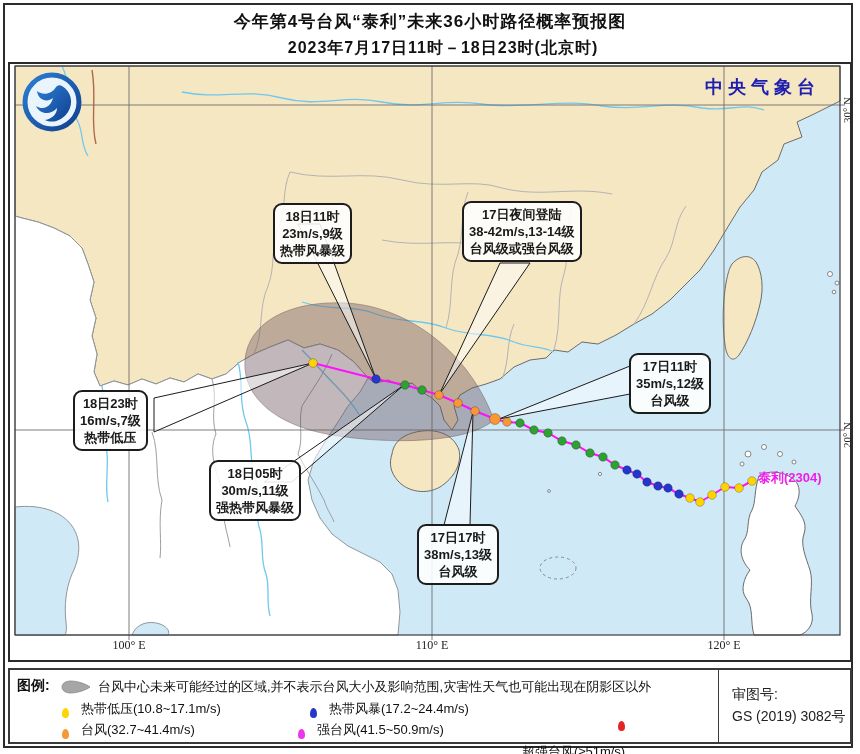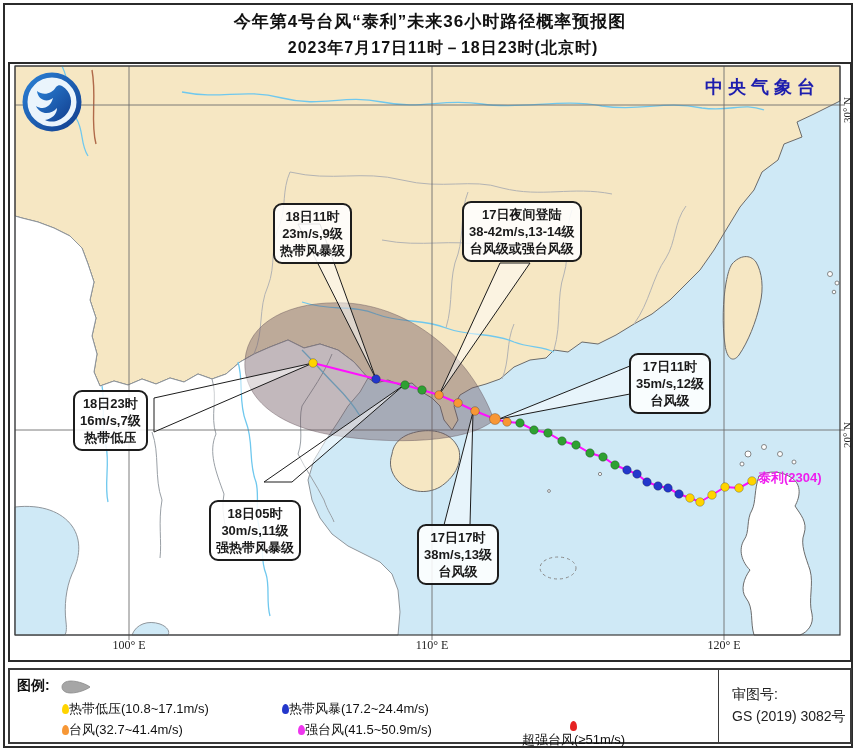--- a/index.html
+++ b/index.html
@@ -16,21 +16,21 @@
   .agency{position:absolute;right:30px;top:12px;text-align:right;color:#1d1dae;font-weight:bold;line-height:1.25;}
   .agency .a1{font-size:18px;letter-spacing:5px;}
   .agency .a2{font-size:17px;letter-spacing:1px;}
   .callout{position:absolute;background:rgba(255,255,255,0.88);border:2px solid #1c1c1c;border-radius:9px;
            padding:3px 5px;text-align:center;font-size:13px;font-weight:600;color:#1a1a1a;line-height:1.32;white-space:nowrap;z-index:5;}
   .storm-name{position:absolute;color:#ee1dee;font-weight:bold;font-size:13px;z-index:4;white-space:nowrap;}
   .legend{position:absolute;left:8px;top:668px;width:844px;height:76px;border:2px solid #3a3a3a;box-sizing:border-box;background:#fff;}
   .lg-title{position:absolute;left:7px;top:7px;font-size:14px;font-weight:bold;color:#111;}
   .lg-cone-icon{position:absolute;left:50px;top:9px;}
   .lg-cone-text{position:absolute;left:88px;top:8px;font-size:13px;color:#111;}
-  .lg-item{position:absolute;font-size:13px;color:#111;display:flex;align-items:center;gap:0;}
+  .lg-item{position:absolute;font-size:13px;color:#111;display:flex;align-items:flex-end;gap:12px;}
   .lg-dot{display:inline-block;width:7px;height:10px;border-radius:50% 50% 50% 50%/62% 62% 42% 42%;flex:0 0 auto;}
   .lg-divider{position:absolute;left:708px;top:0;width:0;height:72px;border-left:1.5px solid #3a3a3a;}
   .review{position:absolute;left:722px;top:14px;font-size:14px;color:#222;line-height:1.55;}
   .logo{position:absolute;left:12px;top:8px;z-index:4;}
 </style>
 </head>
 <body>
 
 <div class="stage">
   <div class="outer-frame"></div>
@@ -188,21 +188,21 @@
     <div class="callout" style="left:619px;top:289px;">
       <div>17日11时</div>
       <div>35m/s,12级</div>
       <div>台风级</div>
     </div>
     <div class="callout" style="left:63px;top:326px;">
       <div>18日23时</div>
       <div>16m/s,7级</div>
       <div>热带低压</div>
     </div>
-    <div class="callout" style="left:199px;top:436px;">
+    <div class="callout" style="left:199px;top:396px;">
       <div>18日05时</div>
       <div>30m/s,11级</div>
       <div>强热带风暴级</div>
     </div>
     <div class="callout" style="left:407px;top:460px;">
       <div>17日17时</div>
       <div>38m/s,13级</div>
       <div>台风级</div>
     </div>
 
@@ -213,26 +213,27 @@
     <div class="lat-label" style="left:837px;top:371px;">20° N</div>
   </div>
 
   <div class="legend">
     <div class="lg-title">图例:</div>
     <span class="lg-cone-icon">
       <svg width="32" height="16" viewBox="0 0 32 16">
           <path d="M2,8 C2,4 6,2 11,2 C18,2 27,5.5 30,8 C27,10.5 18,14 11,14 C6,14 2,12 2,8 Z" fill="#a6a6a6" stroke="#8a8a8a" stroke-width="0.8"></path>
         </svg>
     </span>
+    <div class="lg-cone-text">台风中心未来可能经过的区域,并不表示台风大小及影响范围,灾害性天气也可能出现在阴影区以外</div>
 
     <div class="lg-item" style="left:52px;top:30px;">
       <span class="lg-dot" style="background: rgb(255, 212, 0);"></span>
       <span>热带低压(10.8~17.1m/s)</span>
     </div>
-    <div class="lg-item" style="left:272px;top:30px;">
+    <div class="lg-item" style="left:300px;top:30px;">
       <span class="lg-dot" style="background: rgb(35, 55, 203);"></span>
       <span>热带风暴(17.2~24.4m/s)</span>
     </div>
     <div class="lg-item" style="left:52px;top:51px;">
       <span class="lg-dot" style="background: rgb(247, 151, 53);"></span>
       <span>台风(32.7~41.4m/s)</span>
     </div>
     <div class="lg-item" style="left:288px;top:51px;">
       <span class="lg-dot" style="background: rgb(238, 53, 238);"></span>
       <span>强台风(41.5~50.9m/s)</span>

